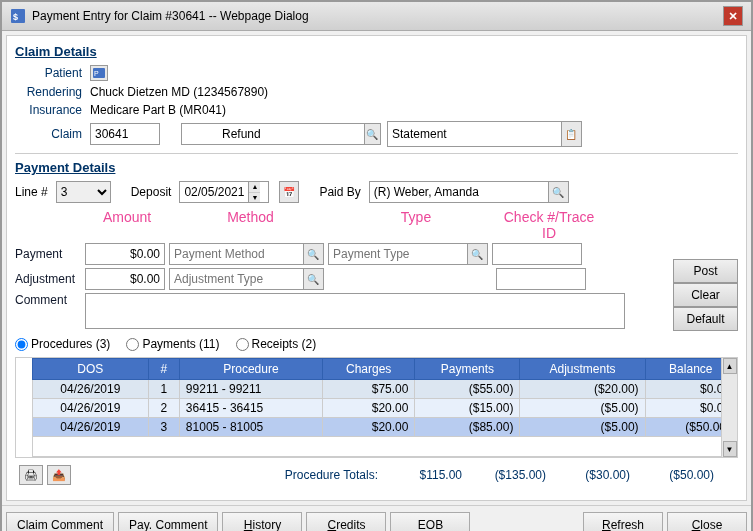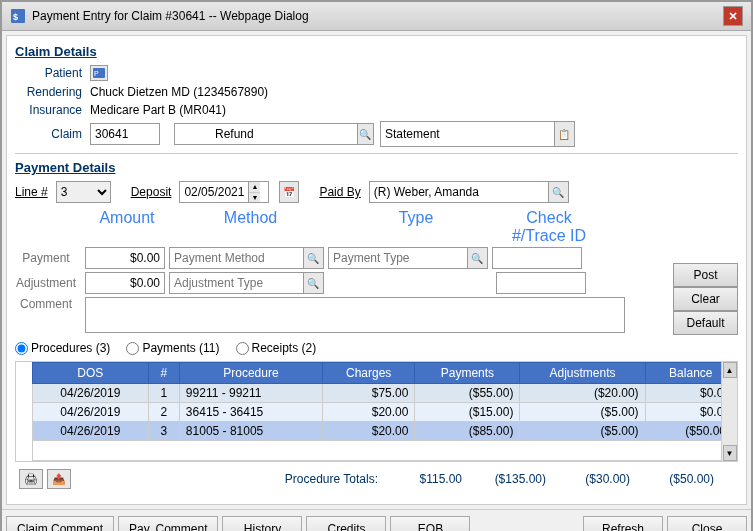--- a/index.html
+++ b/index.html
@@ -156,21 +156,20 @@
     }
     .pd-row1 {
       display: flex;
       align-items: center;
       gap: 8px;
       margin-bottom: 6px;
     }
     .pd-label {
       font-size: 12px;
       color: #000;
-      text-decoration: underline;
     }
     .pd-select {
       width: 55px;
       height: 22px;
       border: 1px solid #999;
       font-size: 12px;
     }
     .deposit-box {
       width: 90px;
       height: 22px;
@@ -255,24 +254,24 @@
     .payment-fields {
       flex: 1;
     }
     .payment-line {
       display: flex;
       align-items: center;
       margin-bottom: 3px;
     }
     .pay-label {
       width: 70px;
-      text-align: center;
+      text-align: left;
       padding-right: 8px;
       font-size: 12px;
-      color: #737373;
+      color: #0f172a;
     }
     .amount-input {
       width: 80px;
       height: 22px;
       border: 1px solid #999;
       text-align: right;
       font-size: 12px;
       padding: 2px 4px;
     }
     .method-search-box {
@@ -448,22 +447,22 @@
       height: 26px;
       padding: 0 10px;
       background: linear-gradient(to bottom, #f5f5f5, #e0e0e0);
       border: 1px solid #aaa;
       cursor: pointer;
       font-size: 12px;
       min-width: 80px;
     }
     .spacer { flex: 1; }
     .col-h {
-      font-size: 16px;
-      color: #3b82f6;
+      font-size: 14px;
+      color: #ec4899;
       text-align: center;
     }
     
     .separator {
       border: none;
       border-top: 1px solid #ccc;
       margin: 6px 0;
     }
     .small-toolbar {
       display: flex;
@@ -518,21 +517,21 @@
         <span class="value-text">Chuck Dietzen MD (1234567890)</span>
       </div>
 
       <div class="form-row">
         <span class="label">Insurance</span>
         <span class="value-text">Medicare Part B (MR041)</span>
       </div>
 
       <div class="form-row">
         <span class="label">Claim</span>
-        <input class="claim-input" type="text" value="30641" readonly="" style="margin-right: 14px;">
+        <input class="claim-input" type="text" value="30641" readonly="" style="margin-right: 21px;">
         <div class="claim-search-box">
           <input type="text" value="Refund" style="">
           <div class="search-btn">🔍</div>
         </div>
         <div style="margin-left:6px;">
           <div class="statement-box">
             <input type="text" value="Statement" style="">
             <div class="cal-btn">📋</div>
           </div>
         </div>

